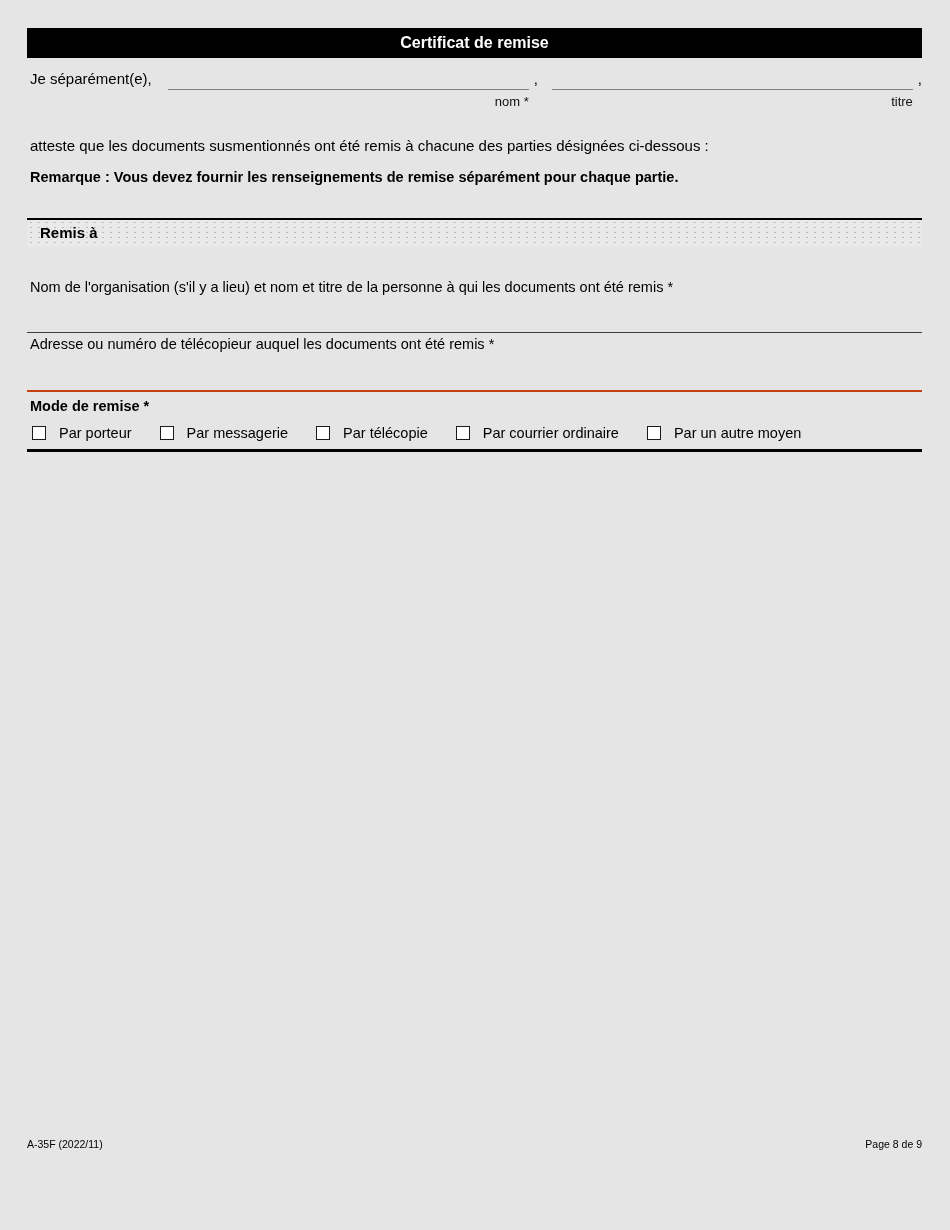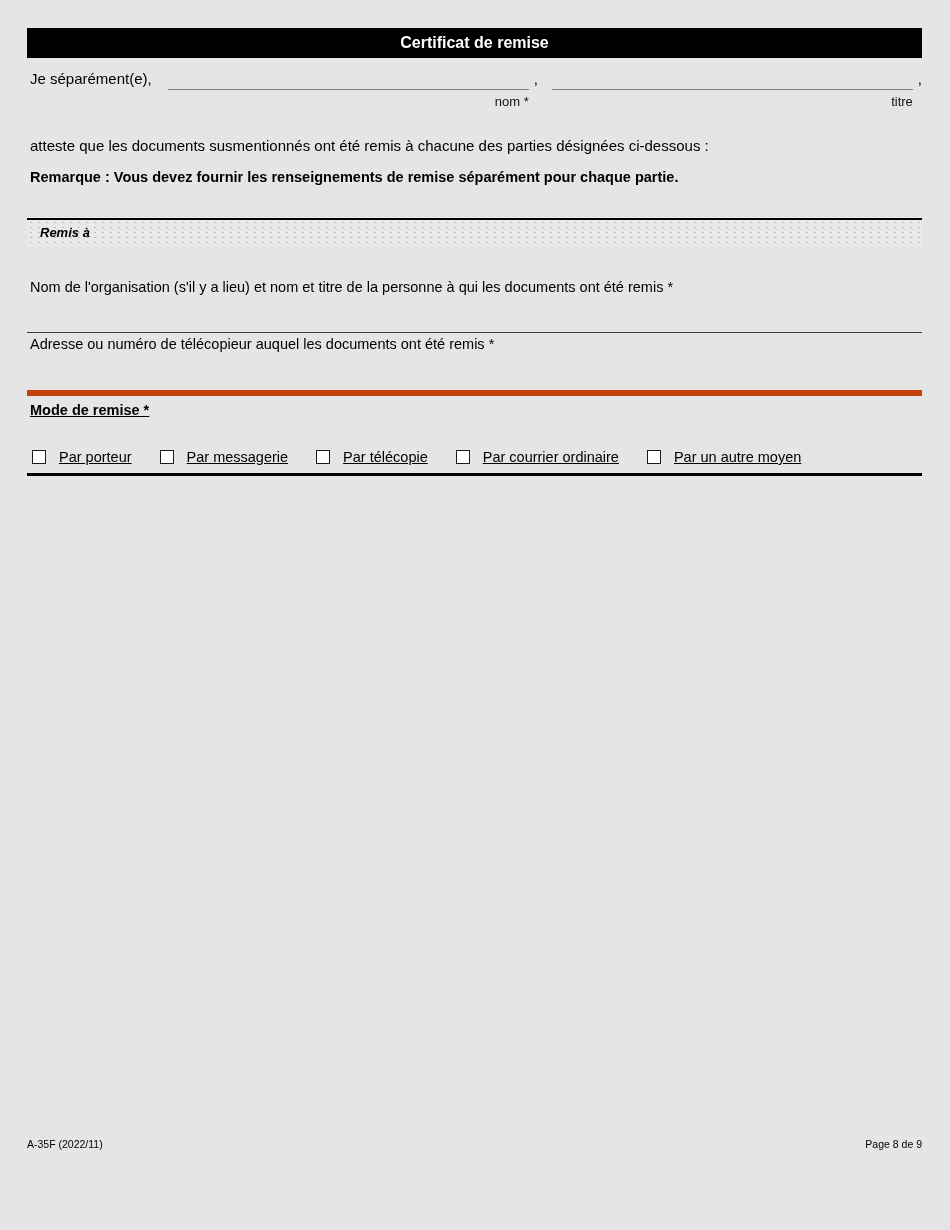--- a/index.html
+++ b/index.html
@@ -65,66 +65,63 @@
   .note { margin-top: 13px; font-weight: bold; font-size: 14.5px; }
 
   
   .section-bar {
     margin-top: 32px;
     border-top: 2px solid #000000;
     background-color: #e9e9e9;
     background-image: radial-gradient(circle, #bdbdbd 0.7px, rgba(0,0,0,0) 0.9px);
     background-size: 8px 5px;
     height: 29px;
-    font-size: 13px;
+    font-size: 15px;
     font-weight: bold;
     line-height: 26px;
     padding-left: 13px;
-    font-style: italic;
   }
 
   .field-label {
     padding-left: 3px;
     font-size: 14.5px;
     line-height: 18px;
   }
   .org-label { margin-top: 31px; }
   .org-space {
     height: 37px;
     border-bottom: 1px solid #3a3a3a;
   }
   .addr-label { margin-top: 2px; }
   .addr-space { height: 37px; }
 
   
   .mode-section {
-    border-top: 6px solid #c2410c;
+    border-top: 2px solid #c2410c;
     border-bottom: 3px solid #000000;
     padding: 6px 0 8px 0;
-    text-decoration: underline;
   }
   .mode-title {
     padding-left: 3px;
     font-size: 14.5px;
     font-weight: bold;
     line-height: 16px;
   }
   .checkbox-row {
     margin-top: 11px;
     display: flex;
     align-items: center;
     column-gap: 28px;
     padding-left: 5px;
   }
   .checkbox-item {
     display: flex;
     align-items: center;
     column-gap: 13px;
     cursor: default;
-    margin-top: 20px;
   }
   .checkbox-box {
     width: 14px;
     height: 14px;
     border: 1.5px solid #1a1a1a;
     background: #ffffff;
     flex: 0 0 auto;
   }
   .checkbox-label { font-size: 14.5px; white-space: nowrap; }
 

